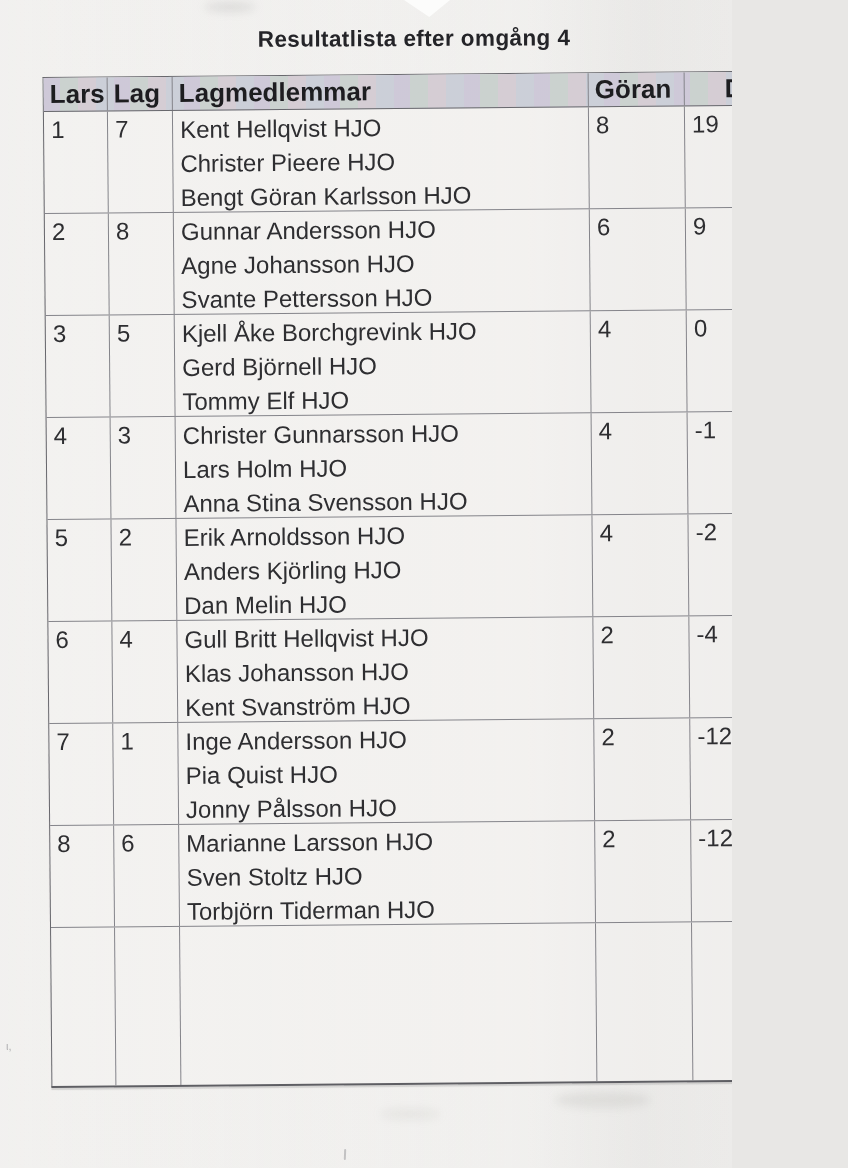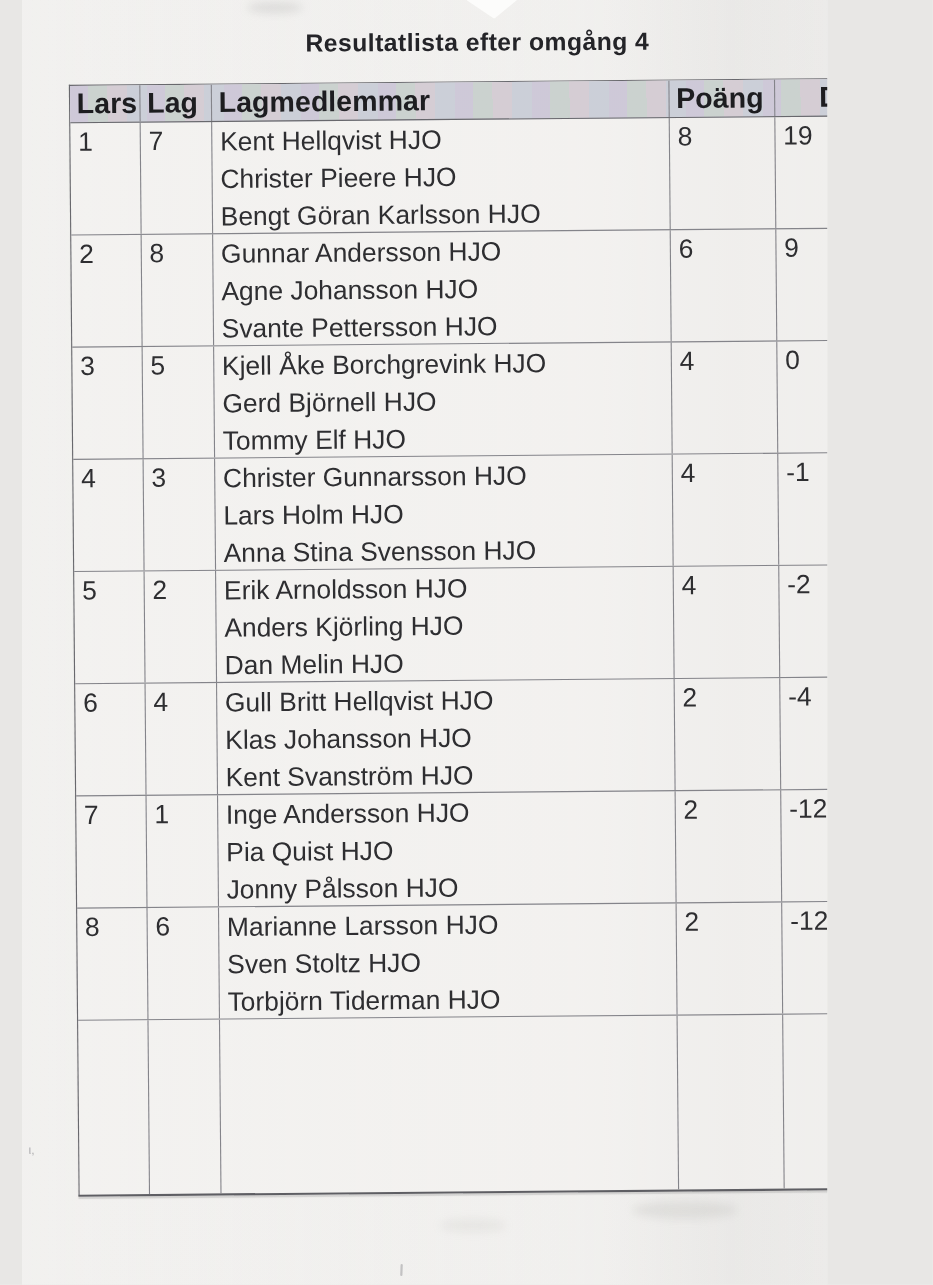--- a/index.html
+++ b/index.html
@@ -14,21 +14,20 @@
   }
   .page{
     position:relative;width:732px;height:1168px;overflow:hidden;
     background:
       repeating-linear-gradient(90deg,
         rgba(182,172,200,0.025) 0 8px, rgba(172,198,182,0.025) 8px 16px,
         rgba(200,182,190,0.025) 16px 24px, rgba(178,186,202,0.02) 24px 32px),
       linear-gradient(90deg, #f3f2f0 0%, #f2f1ef 72%, #ebeae8 88%, #edecea 100%),
       linear-gradient(180deg, #f2f1ef 0%, #f1f0ee 85%, #ecebe9 100%);
     background-color:var(--paper);
-    margin-left:20px;
   }
   .title{
     position:absolute;left:0;top:26px;width:828px;text-align:center;
     font-size:22.5px;font-weight:bold;letter-spacing:.4px;color:#242428;
     transform:rotate(-0.3deg);
   }
   .table{
     position:absolute;left:47px;top:74px;width:704px;
     transform:rotate(-0.5deg);transform-origin:50% 50%;
     border:1px solid var(--grid-line-dark);
@@ -85,21 +84,21 @@
   <div class="title">Resultatlista efter omgång 4</div>
 
   <div class="table">
     <div class="row thead" id="thead">
   <div class="th">Lars</div>
 
   <div class="th">Lag</div>
 
   <div class="th">Lagmedlemmar</div>
 
-  <div class="th">Poäng</div>
+  <div class="th">Göran</div>
 
   <div class="th">Diff</div>
 </div>
     <div id="tbody">
   <div class="row trow">
     <div class="td num plac">1</div>
     <div class="td num lag">7</div>
     <div class="td members">
             <div class="member">Kent Hellqvist HJO</div>
             <div class="member">Christer Pieere HJO</div>

